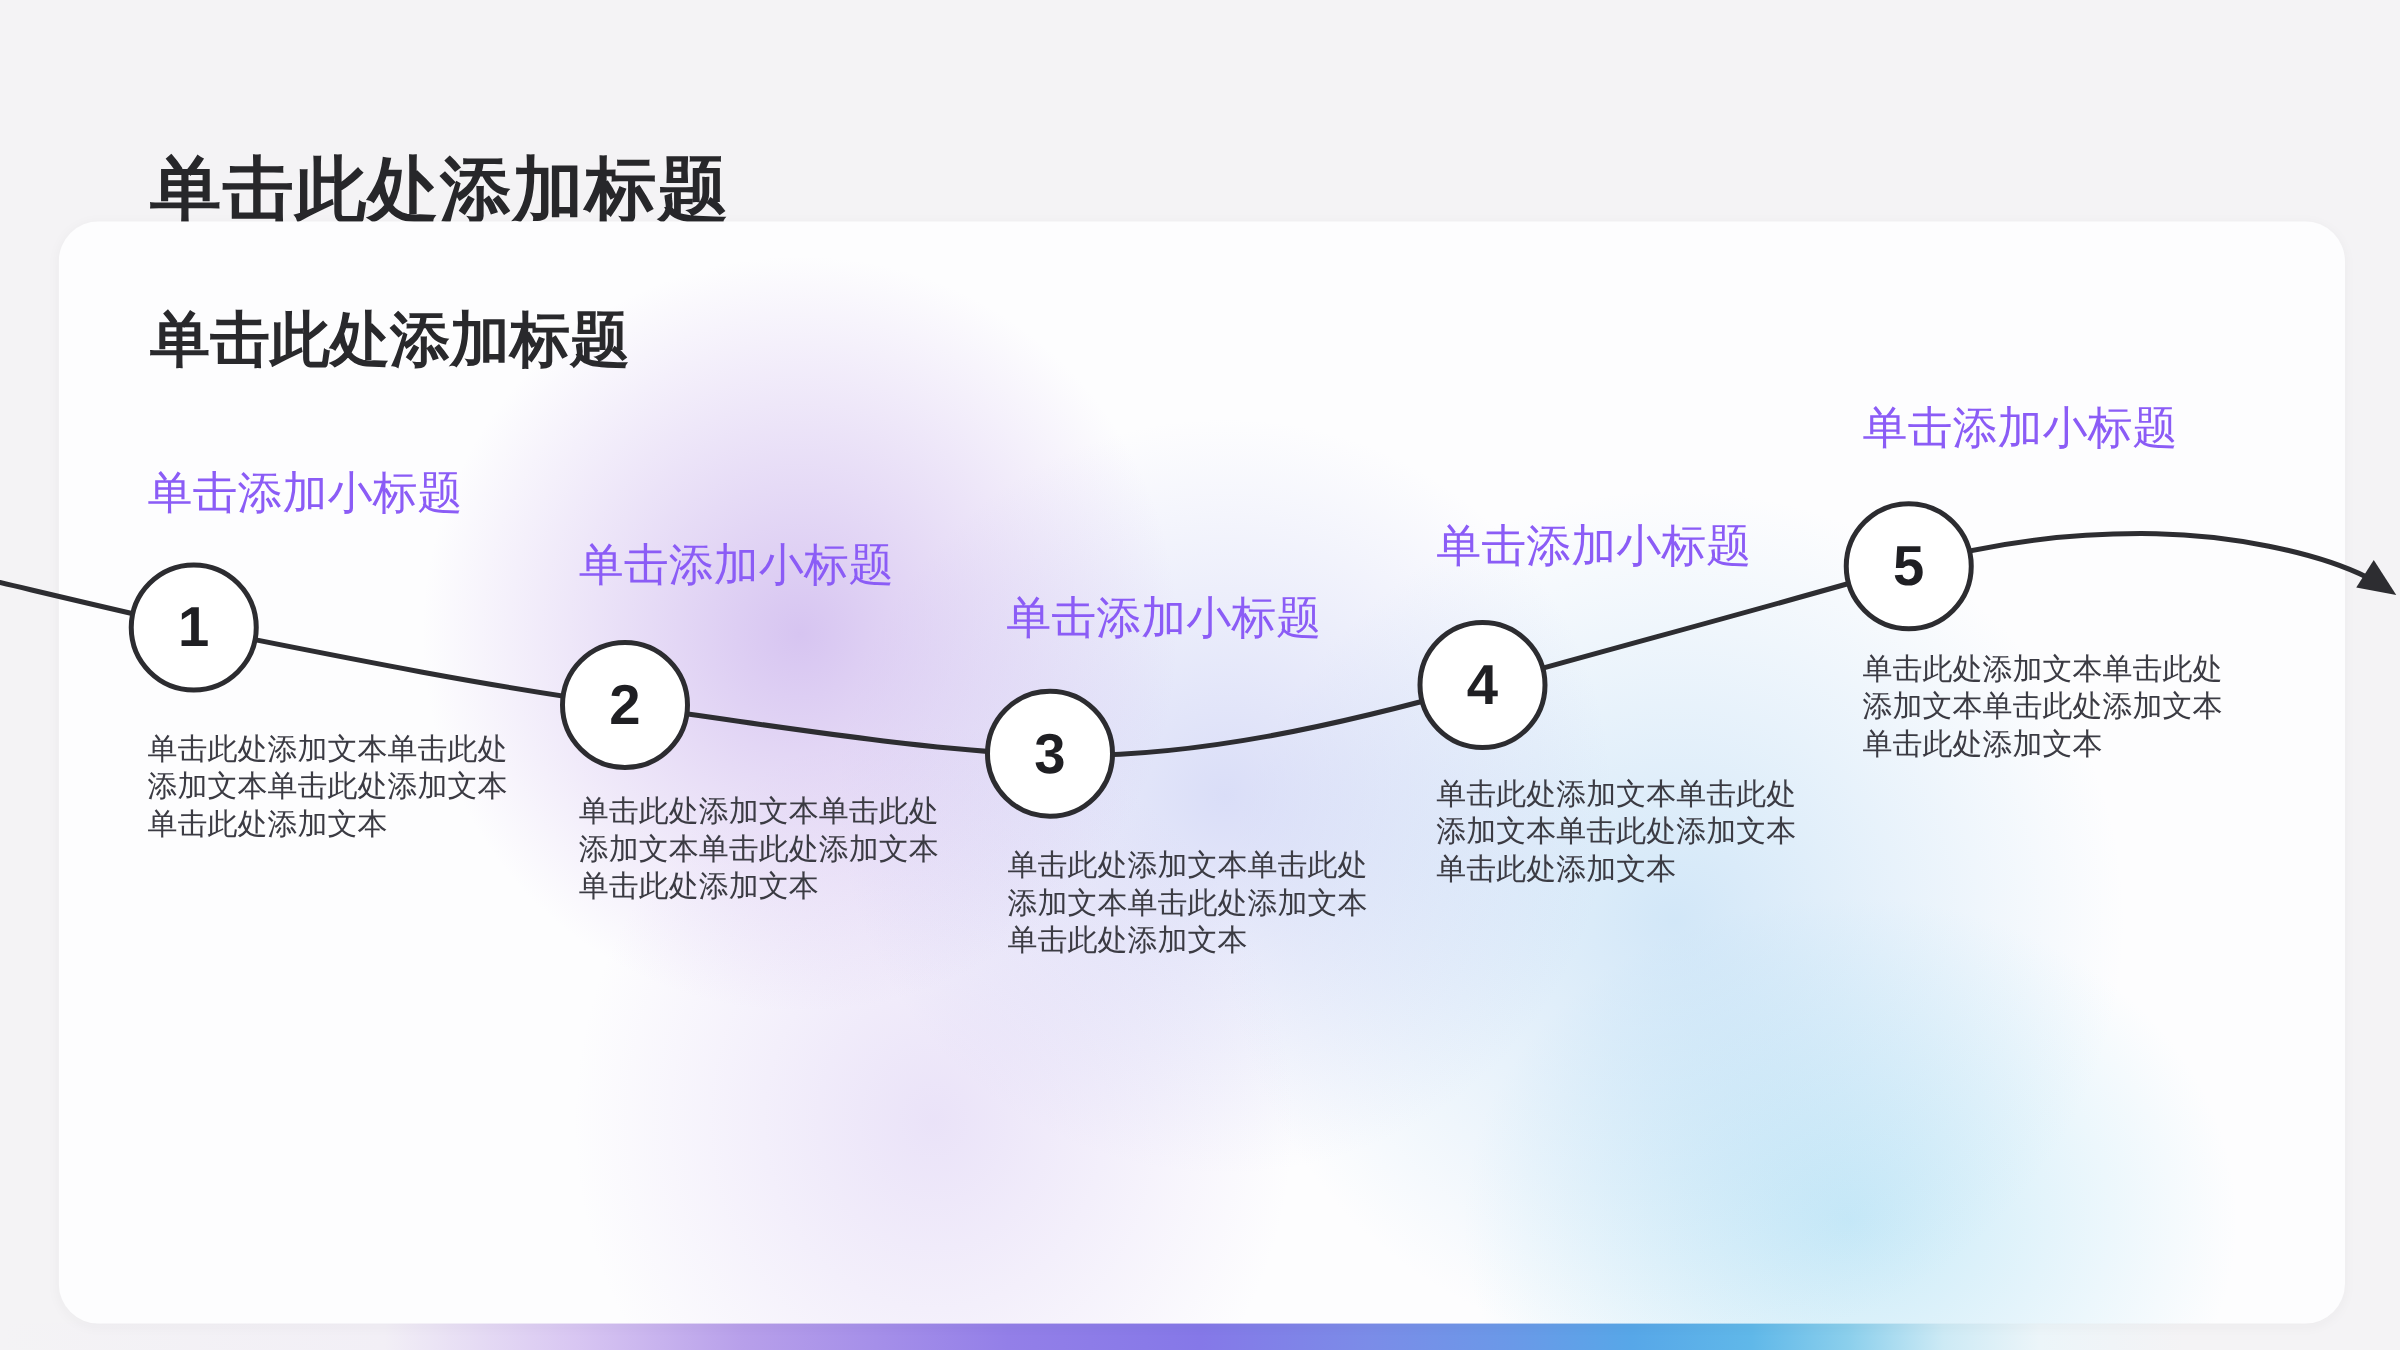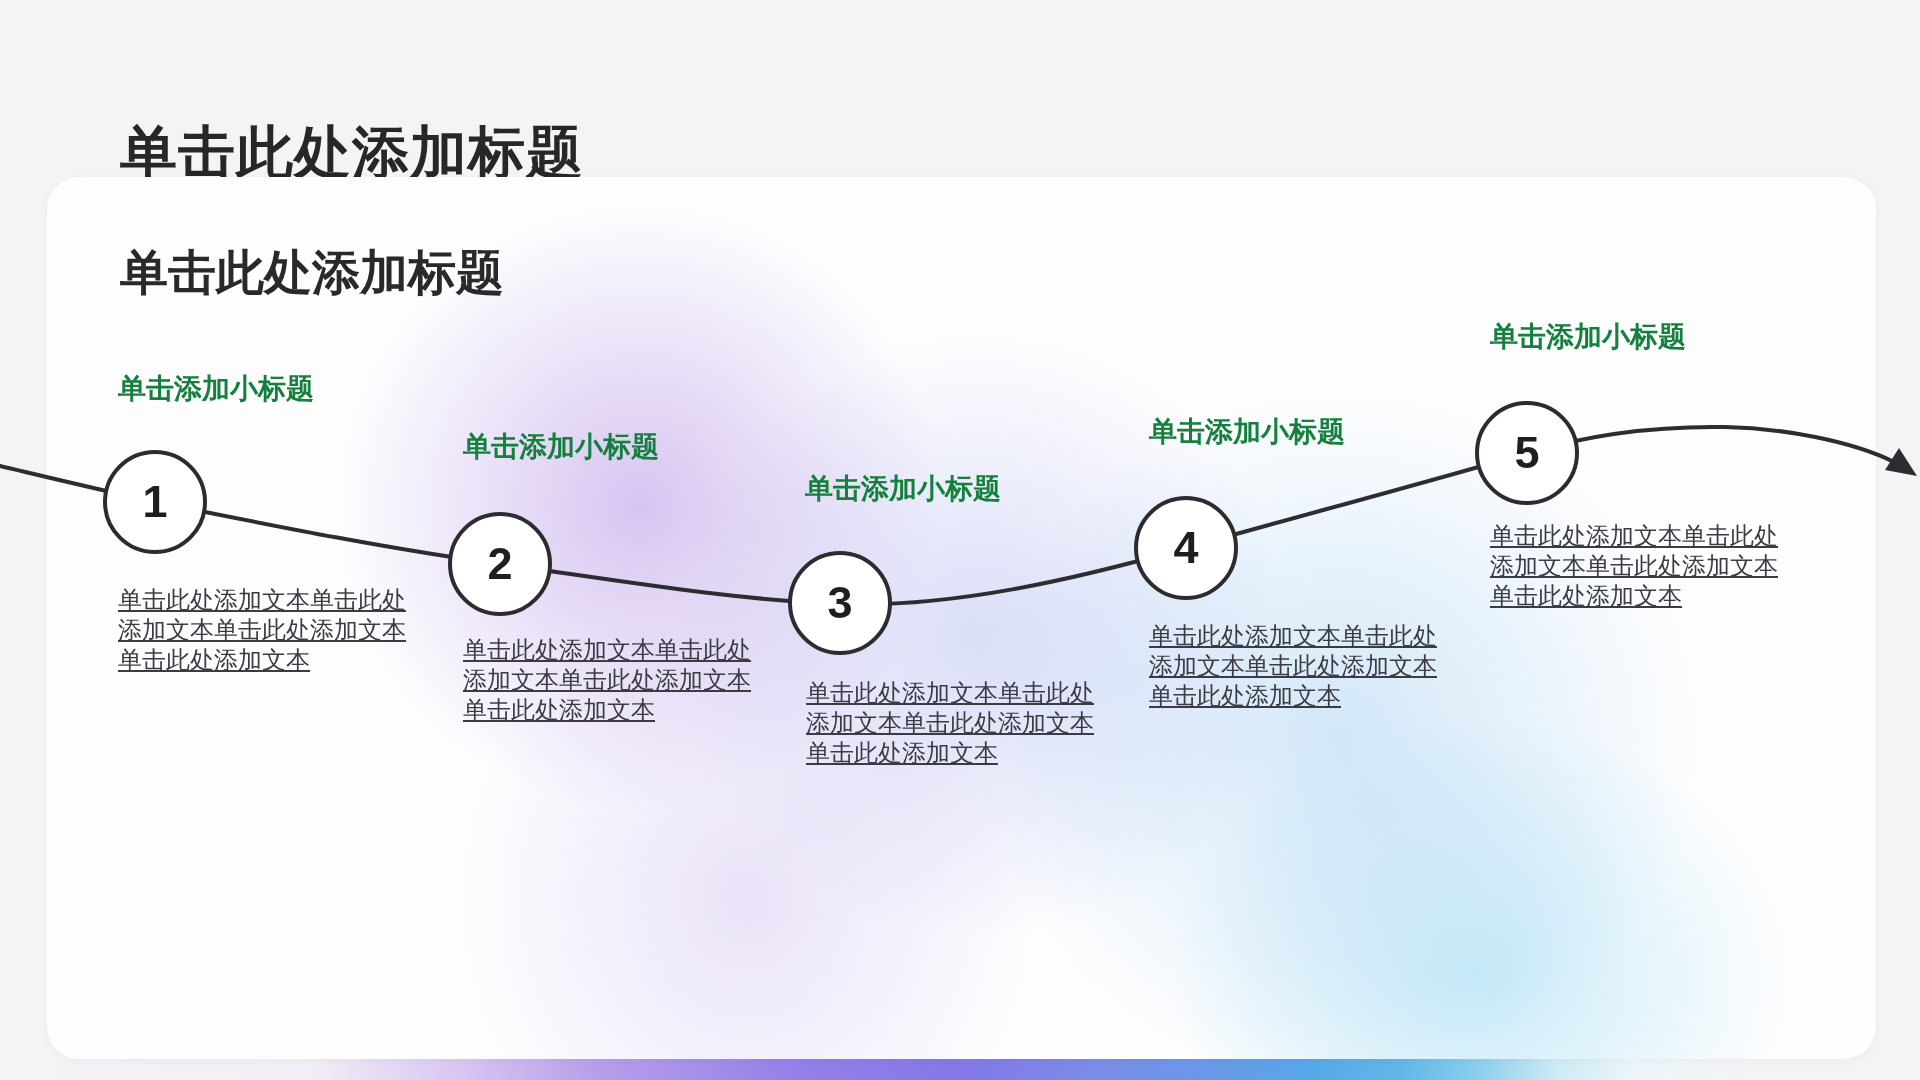--- a/index.html
+++ b/index.html
@@ -77,24 +77,24 @@
   .curve-svg {
     position: absolute;
     left: 0;
     top: 0;
     width: 1920px;
     height: 1080px;
     pointer-events: none;
   }
   .step-subtitle {
     position: absolute;
-    font-size: 28px;
+    font-size: 36px;
     line-height: 1.2;
-    font-weight: 700;
-    color: #15803d;
+    font-weight: 400;
+    color: #8b5cf6;
     white-space: nowrap;
   }
   .step-circle {
     position: absolute;
     width: 104px;
     height: 104px;
     box-sizing: border-box;
     border: 4px solid #2c2c30;
     border-radius: 50%;
     background: #ffffff;
@@ -107,21 +107,20 @@
     font-weight: 800;
     color: #1f1f23;
   }
   .step-body {
     position: absolute;
     width: 294px;
     font-size: 24px;
     line-height: 30px;
     color: #3b3b43;
     word-break: break-all;
-    text-decoration: underline;
   }
   
   .s1 .step-subtitle { left: 118px;  top: 372px; }
   .s1 .step-circle   { left: 103px;  top: 450px; }
   .s1 .step-body     { left: 118px;  top: 585px; }
 
   .s2 .step-subtitle { left: 463px;  top: 430px; }
   .s2 .step-circle   { left: 448px;  top: 512px; }
   .s2 .step-body     { left: 463px;  top: 635px; }
 

